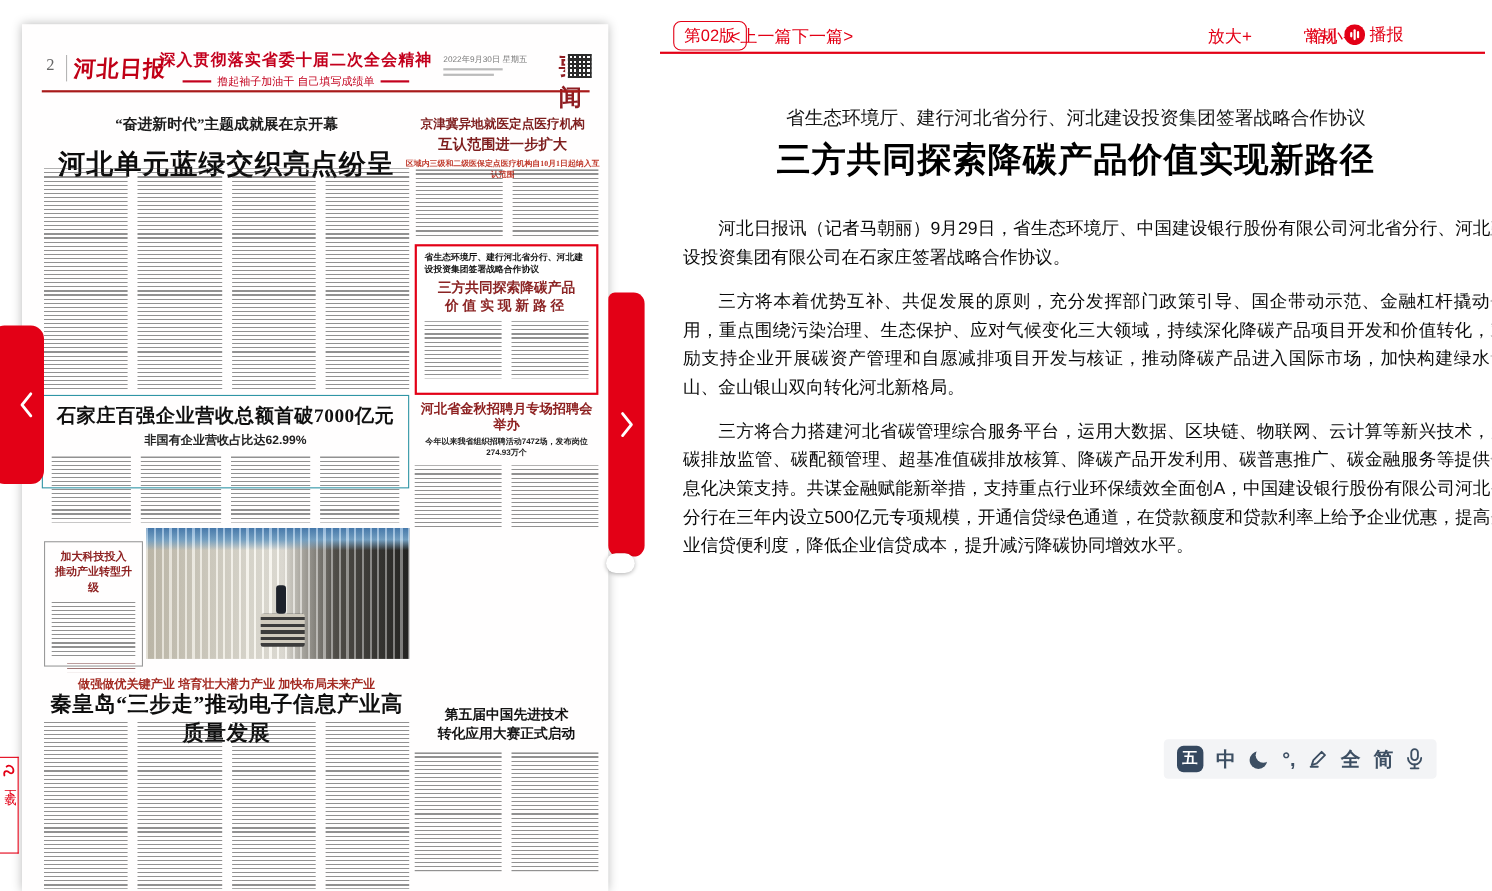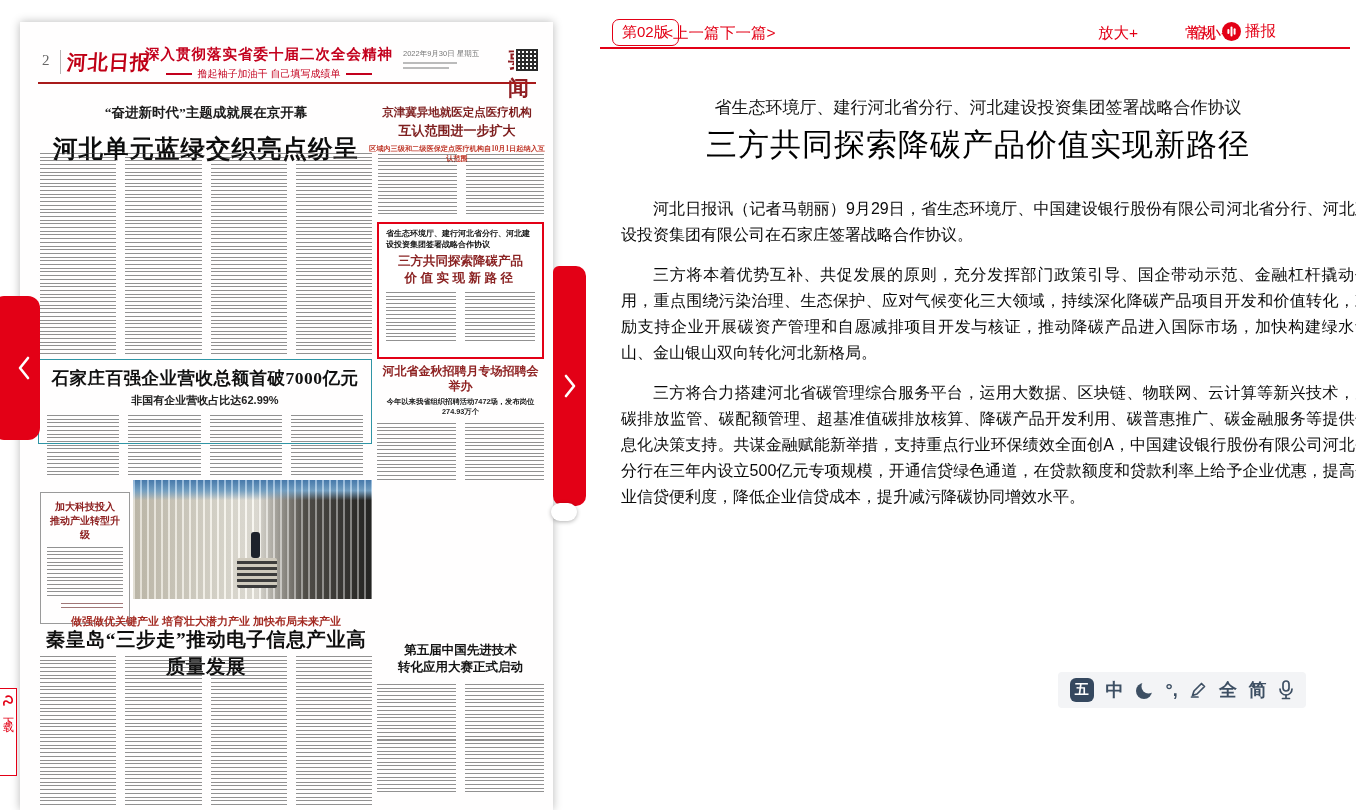--- a/index.html
+++ b/index.html
@@ -64,21 +64,21 @@
 
   #cz{left:357px;top:449px;width:167px;}
   #cz .l{font-size:13.5px;font-weight:900;color:#131313;line-height:17px;}
   #cz .s{font-size:9px;font-weight:bold;color:#333;margin-top:2px;}
   #cz .ftcols{height:92px;margin-top:6px;}
 
   #contest{left:357px;top:620px;width:167px;}
   #contest .l{font-size:12.5px;font-weight:900;color:#131313;line-height:17px;}
   #contest .ftcols{height:108px;margin-top:8px;}
 
-  #techbox{left:20px;top:470px;width:90px;height:132px;border:1px solid #9a9a9a;
+  #techbox{left:20px;top:470px;width:90px;height:114px;border:1px solid #9a9a9a;
            box-sizing:border-box;padding:7px 6px;}
   #techbox .l{font-size:10px;font-weight:900;color:#8e2121;line-height:14px;}
   #techbox .ftcols{height:52px;margin-top:5px;}
   #techbox .cap{height:8px;margin-top:4px;margin-left:14px;
      background:repeating-linear-gradient(180deg,rgba(120,60,60,.7) 0 1px,transparent 1px 4px);}
 
   #photo{left:113px;top:458px;width:239px;height:119px;overflow:hidden;
      background:linear-gradient(180deg,#4a84bd 0%,#7fb0d6 9%,rgba(127,176,214,0) 17%),
                 linear-gradient(90deg,#cfc9b8 0%,#efece1 40%,#f4f1e8 52%,#55524c 72%,#232321 100%);}
   #photo .stripes{position:absolute;inset:0;opacity:.5;
@@ -108,21 +108,21 @@
          font-size:15px;color:#e30016;cursor:pointer;}
   #t-prev{left:664px;}
   #t-next{left:720px;}
   #t-zoomin{left:1098px;}
   #t-zoomout{left:1142px;margin-left:48px;}
   #t-normal{left:1185px;}
   #t-cast{left:1222px;top:21px;display:flex;align-items:center;gap:4px;font-size:15.5px;color:#e30016;cursor:pointer;}
   #toolbar-rule{left:600px;top:47px;width:750px;height:2px;background:#e30016;}
 
   #a-kicker{left:600px;top:96px;width:756px;text-align:center;font-size:17px;color:#141414;}
-  #a-title{left:600px;top:124px;width:756px;text-align:center;font-size:31px;font-weight:400;
+  #a-title{left:600px;top:124px;width:756px;text-align:center;font-size:31px;font-weight:700;
            color:#000;letter-spacing:1px;}
   #a-body{left:621px;top:196px;width:750px;font-size:16px;line-height:26px;color:#0a0a0a;text-align:justify;}
   #a-body p{margin:0 0 14px 0;text-indent:2em;}
 
   #reader-bar{left:1058px;top:672px;width:248px;height:36px;background:#f3f4f6;border-radius:4px;
               display:flex;align-items:center;justify-content:space-around;padding:0 6px;box-sizing:border-box;}
   .ri{color:#3d4f63;font-size:18px;font-weight:bold;cursor:pointer;display:flex;align-items:center;justify-content:center;}
   #ri-wb{width:24px;height:24px;background:#35485f;color:#fff;border-radius:6px;font-size:14px;}
   .ri svg{display:block;}
 </style>

